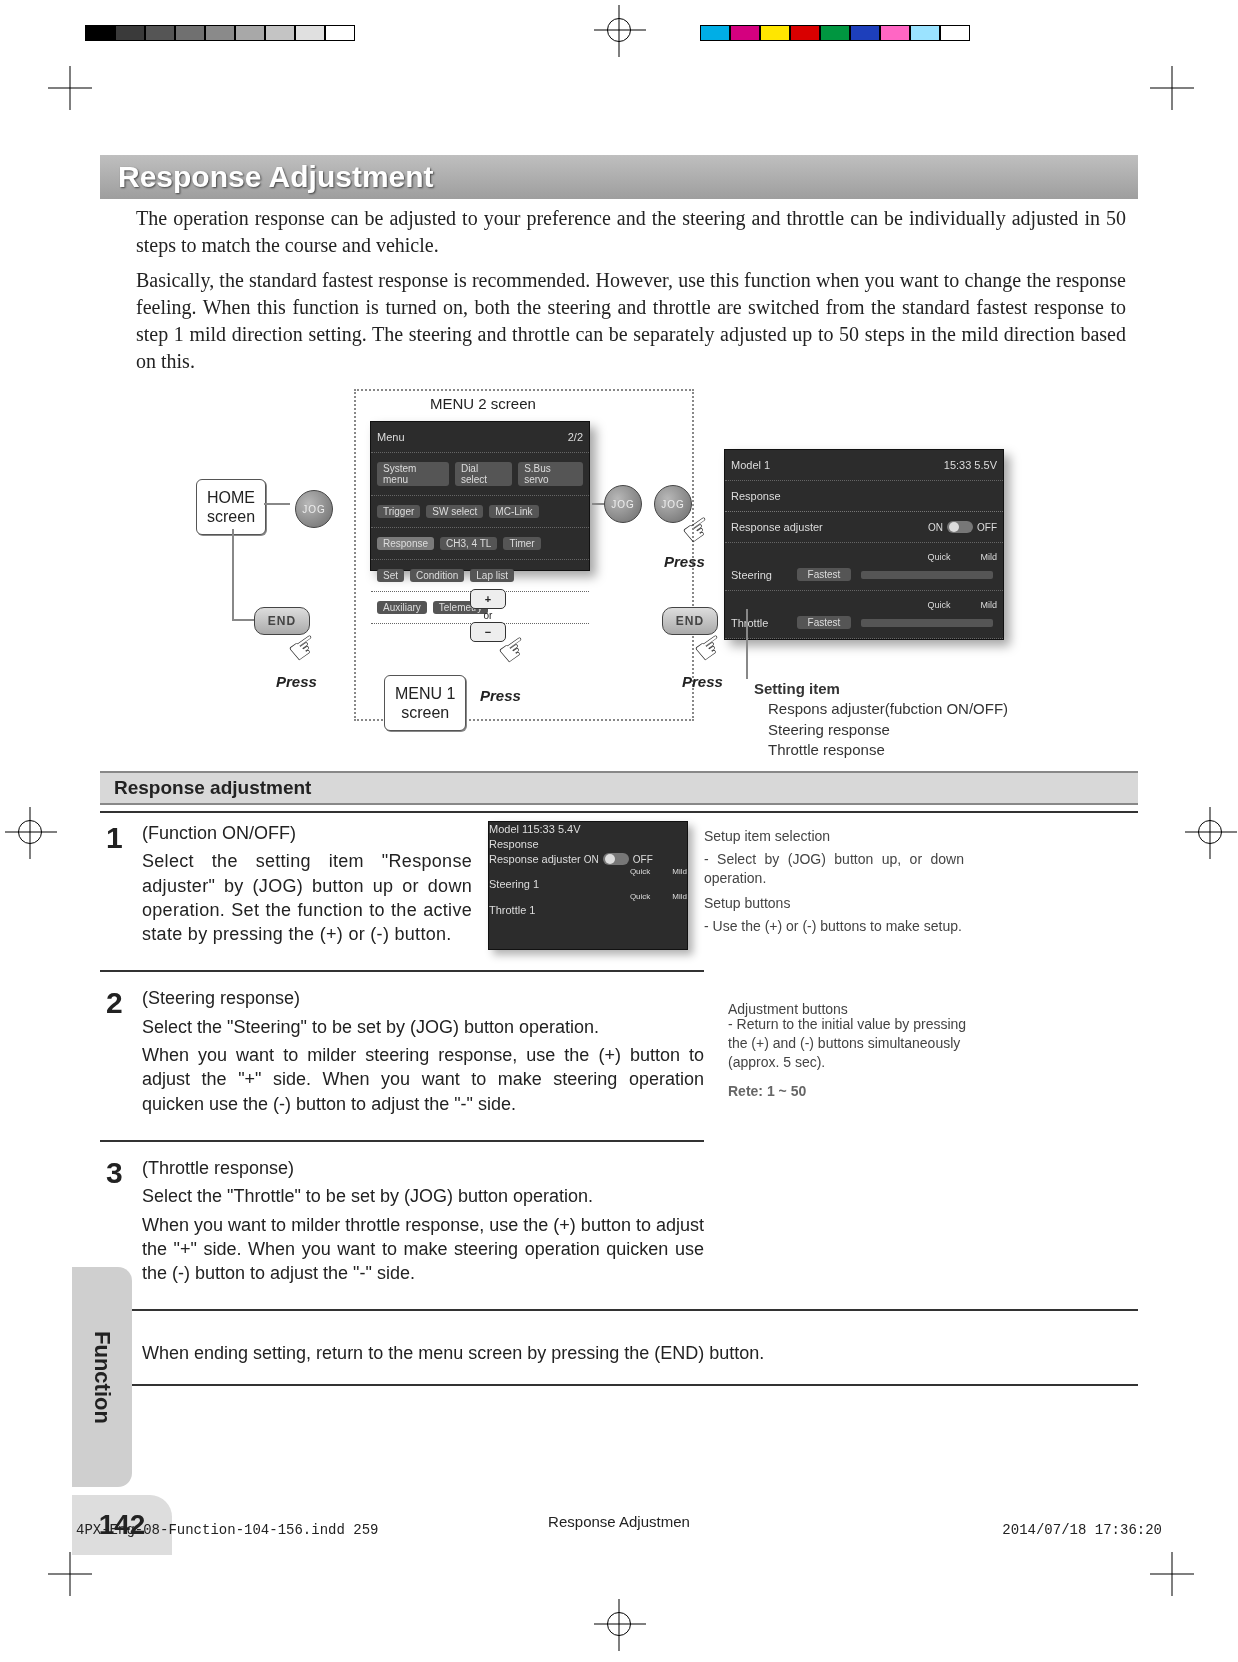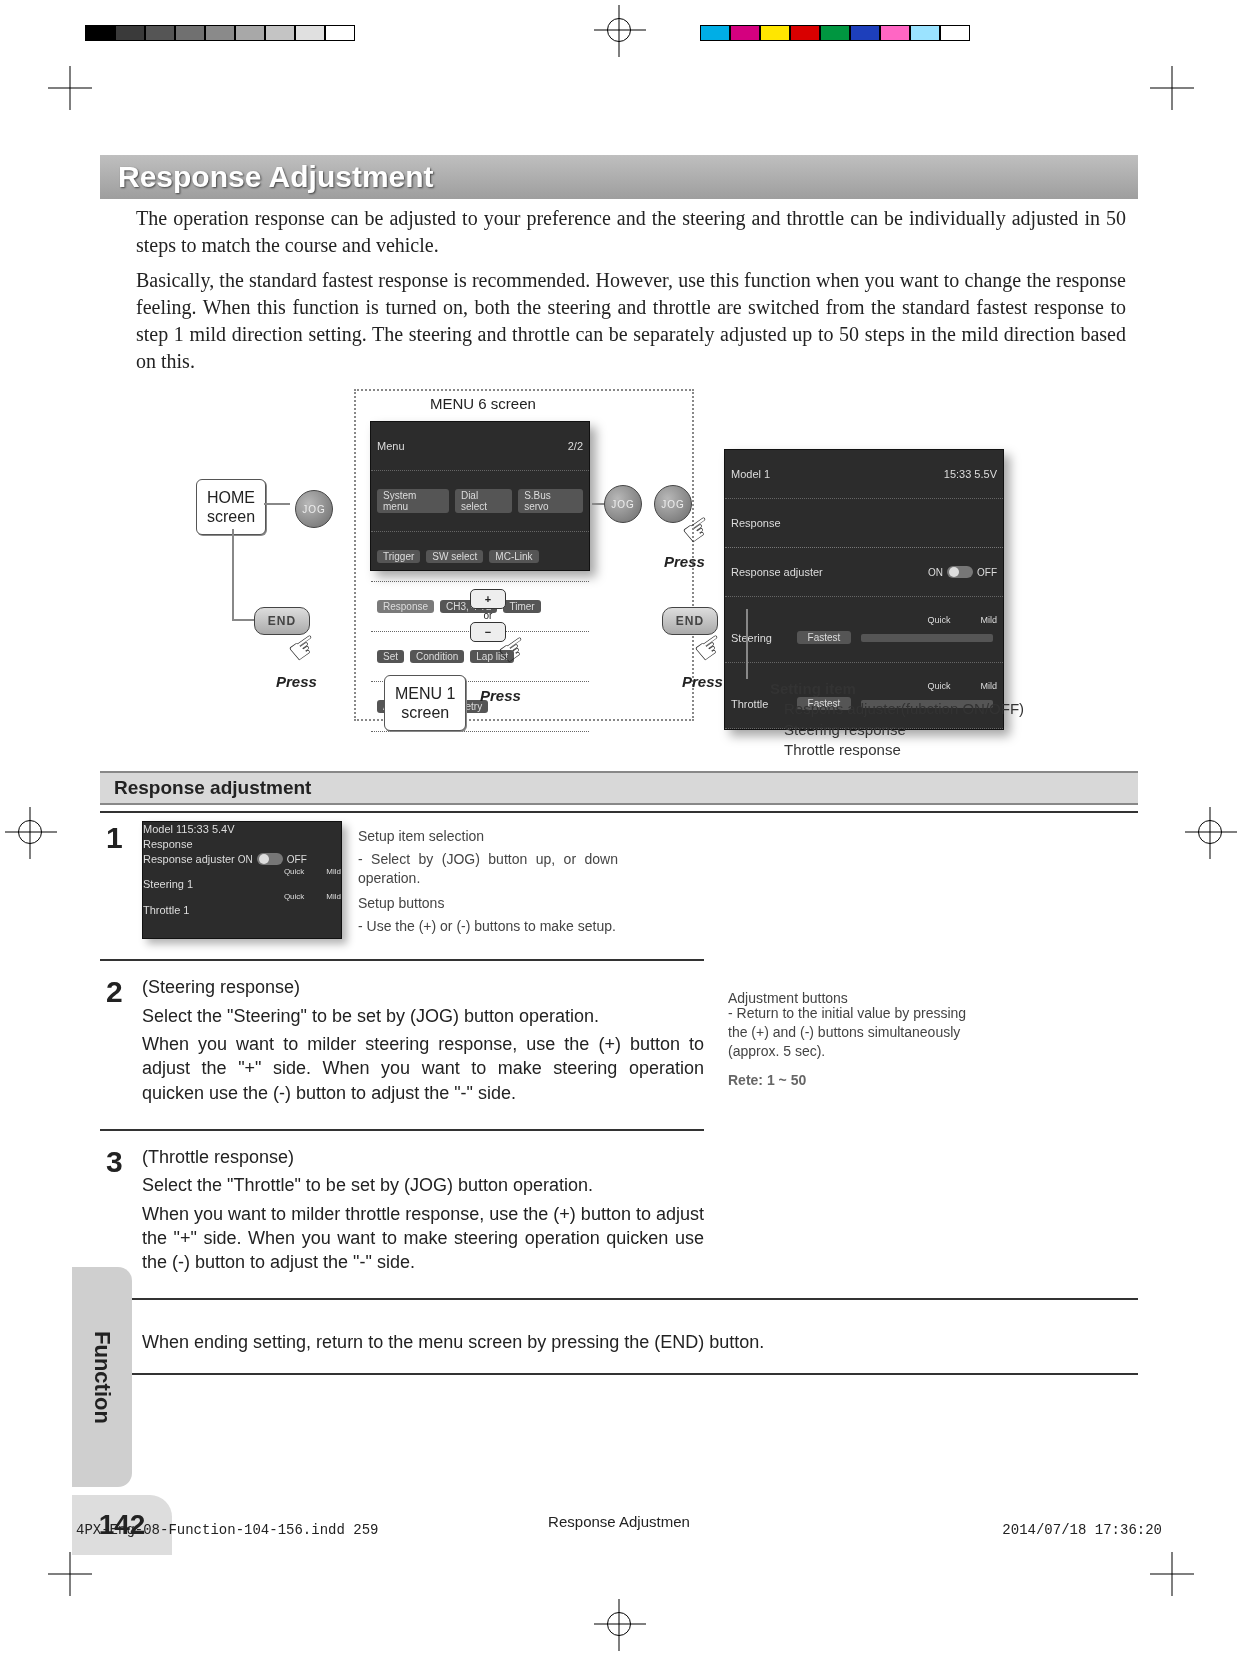--- a/index.html
+++ b/index.html
@@ -72,33 +72,33 @@
   .hand { position:absolute; font-size:34px; transform:rotate(-35deg); color:#222; }
   .press { position:absolute; font-weight:bold; font-style:italic; font-size:15px; }
   .arrow { position:absolute; background:#888; }
   .arrow.h { height:2px; }
   .arrow.v { width:2px; }
 
   .mini-screen {
     position:absolute; background:#2c2c2c; color:#ddd; font-size:11px;
     border:1px solid #111; box-shadow:6px 6px 10px rgba(0,0,0,.35);
   }
-  .mini-screen .row { display:flex; border-bottom:1px dotted #666; padding:18px 6px; align-items:center; gap:6px;}
+  .mini-screen .row { display:flex; border-bottom:1px dotted #666; padding:9px 6px; align-items:center; gap:6px;}
   .mini-screen .cell { background:#555; border-radius:3px; padding:1px 6px; font-size:10px;}
   .toggle { display:inline-flex;align-items:center;gap:4px;font-size:10px;}
   .toggle .knob{width:26px;height:12px;border-radius:6px;background:#777;position:relative;}
   .toggle .knob::after{content:"";position:absolute;width:10px;height:10px;border-radius:50%;background:#ddd;top:1px;left:2px;}
   .bar { flex:1; height:8px; background:#555; border-radius:2px; position:relative; margin:0 4px;}
   .bar .fill{position:absolute;left:0;top:0;bottom:0;background:#d8b24a;border-radius:2px;}
 
   .plusminus { position:absolute; width:36px; text-align:center; font-size:11px; }
   .plusminus .pm { border:1px solid #333; border-radius:5px; background:#eee; height:20px; line-height:18px; font-weight:bold;}
   .plusminus .or { font-size:10px; margin:1px 0; }
 
-  .setting-info { position:absolute; left:618px; top:290px; font-size:15px; color:#333; line-height:1.35;margin-left:16px; }
+  .setting-info { position:absolute; left:618px; top:290px; font-size:15px; color:#333; line-height:1.35; }
   .setting-info b { font-weight:bold; }
 
   .subhead {
     background:#d8d8d8; border-top:2px solid #888; border-bottom:2px solid #888;
     padding:4px 14px; font-weight:bold; font-size:19px; margin:22px 0 4px 0;
   }
   .steps { border-top:2px solid #333; margin-top:2px; }
   .step { display:flex; padding:8px 0 14px 0; border-bottom:2px solid #333; gap:10px; }
   .step:last-of-type{border-bottom:2px solid #333;}
   .step .num { font-size:30px; font-weight:bold; width:32px; padding-left:6px;}
@@ -172,21 +172,21 @@
   </div>
 
   <div class="intro">
     <p>The operation response can be adjusted to your preference and the steering and throttle can be individually adjusted in 50 steps to match the course and vehicle.</p>
     <p>Basically, the standard fastest response is recommended. However, use this function when you want to change the response feeling. When this function is turned on, both the steering and throttle are switched from the standard fastest response to step 1 mild direction setting. The steering and throttle can be separately adjusted up to 50 steps in the mild direction based on this.</p>
   </div>
 
   <div class="diagram">
 
     <div class="dashed-box" style="left:218px;top:0;width:340px;height:332px;"></div>
-    <div style="position:absolute;left:290px;top:6px;background:#fff;padding:0 4px;font-size:15px;">MENU 6 screen</div>
+    <div style="position:absolute;left:290px;top:6px;background:#fff;padding:0 4px;font-size:15px;">MENU 2 screen</div>
 
     <div class="box-label" style="left:60px;top:90px;white-space:pre-line;">HOME
 screen</div>
 
     <div class="jog-dia" style="left:152px;top:94px;">
       <div class="jog-btn" style="left:7px;top:7px;">
           <span>JOG</span>
         </div>
     </div>
 
@@ -310,20 +310,24 @@
   <div class="subhead">Response adjustment</div>
 
   <div class="col-wrap">
     <div class="col-main" style="width:100%">
       <div class="steps">
 
         <div class="step" style="border-bottom:none;">
           <div class="num">1</div>
           <div class="content">
             <div style="display:flex;gap:16px;">
+              <div style="width:330px;">
+                <span class="title">(Function ON/OFF)</span>
+                <p style="letter-spacing:.3px;">Select the setting item "Response adjuster" by (JOG) button up or down operation. Set the function to the active state by pressing the (+) or (-) button.</p>
+              </div>
 
               <div class="screen-thumb">
                 <div class="row"><span>Model 1</span><span style="margin-left:auto">15:33 5.4V</span></div>
                 <div class="row"><span>Response</span></div>
                 <div class="row">
                   <span>Response adjuster</span>
                   <span class="toggle" style="margin-left:auto">
                     <span>ON</span>
                       <span class="knob"></span>
                       <span>OFF</span>

